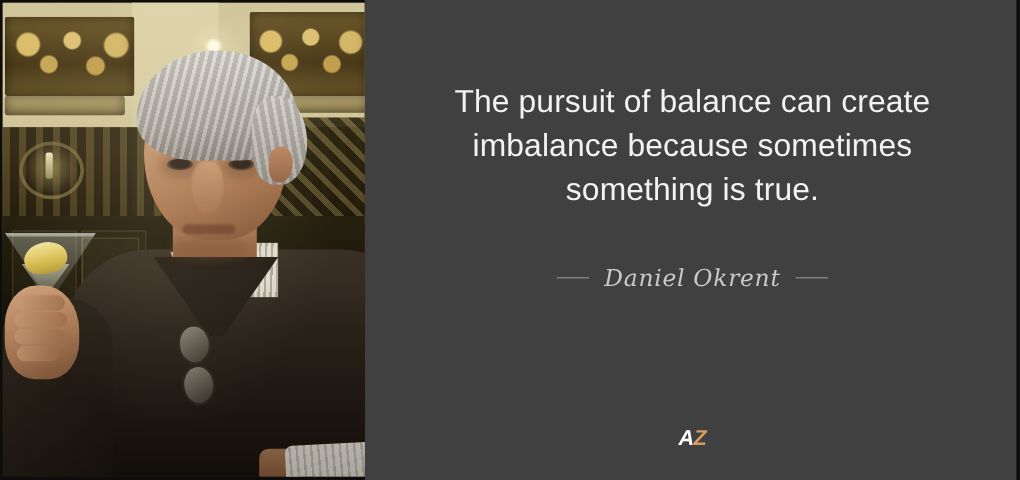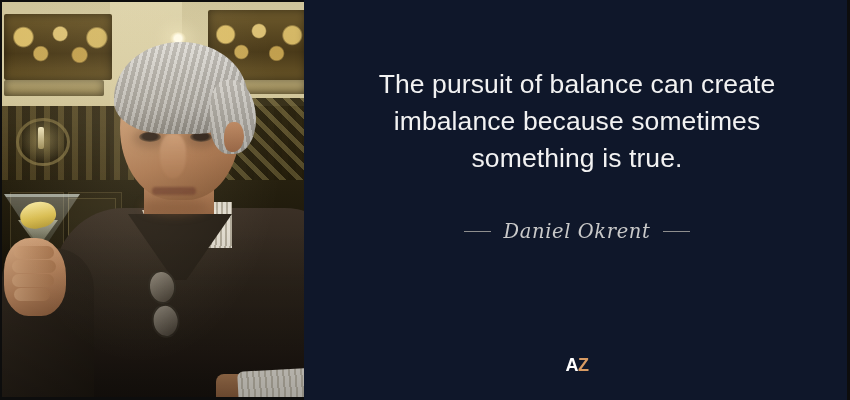--- a/index.html
+++ b/index.html
@@ -8,21 +8,21 @@
     background: #000;
   }
   body {
     font-family: "Liberation Sans", sans-serif;
   }
 
   .quote-card {
     position: relative;
     width: 850px;
     height: 400px;
-    background: #0f172a;
+    background: #404040;
     overflow: hidden;
     box-sizing: border-box;
   }
 
   
   .photo-panel {
     position: absolute;
     left: 0;
     top: 0;
     width: 304px;
@@ -436,20 +436,21 @@
     display: flex;
     align-items: center;
     justify-content: center;
     gap: 9px;
   }
   .logo-az {
     font-size: 18px;
     font-weight: bold;
     letter-spacing: -0.4px;
     line-height: 1;
+    font-style: italic;
   }
   .logo-a { color: #ffffff; }
   .logo-z { color: #d89b63; }
   .logo-quotes {
     display: flex;
     align-items: center;
     font-size: 18px;
     font-weight: bold;
     color: #ffffff;
     letter-spacing: 2.2px;

